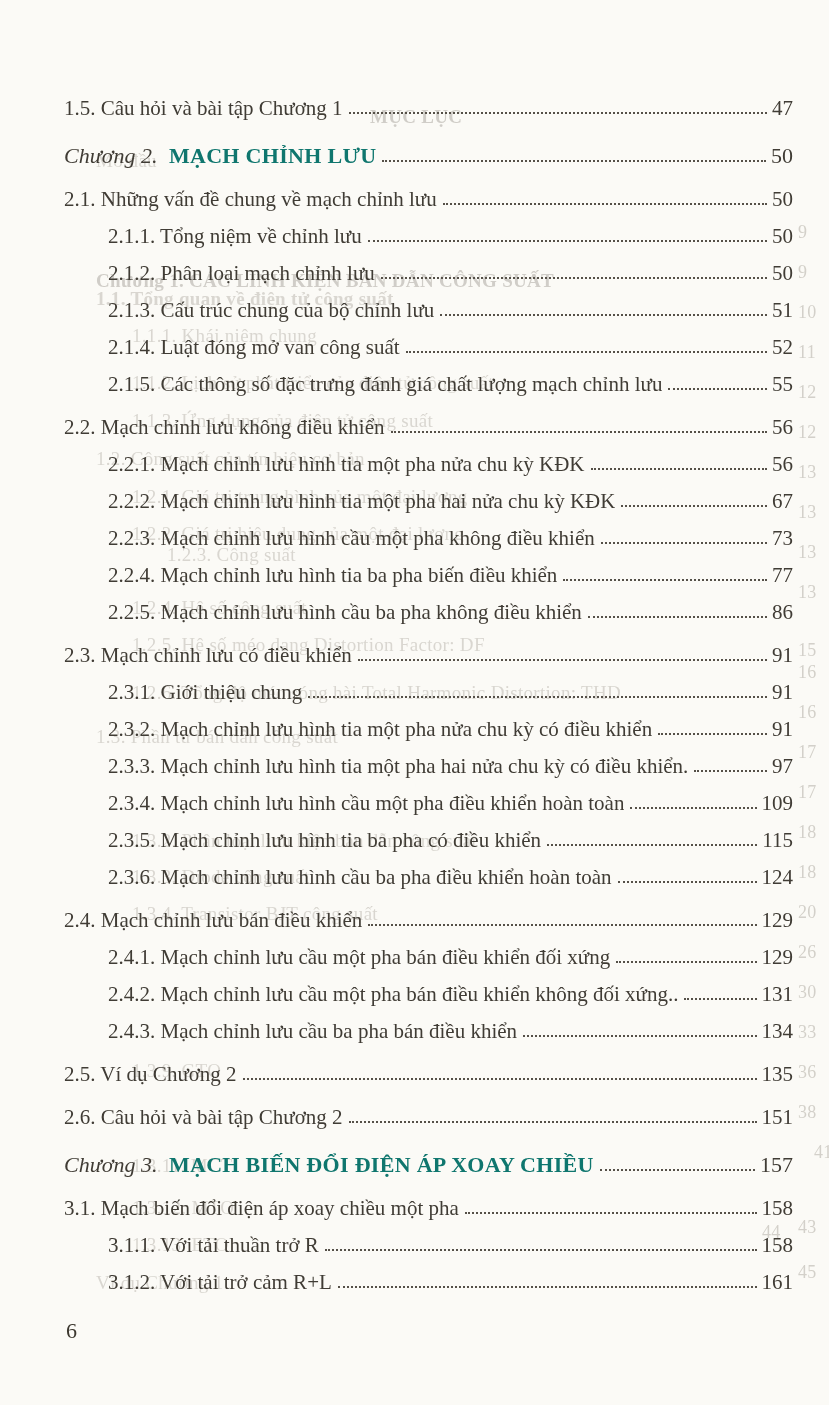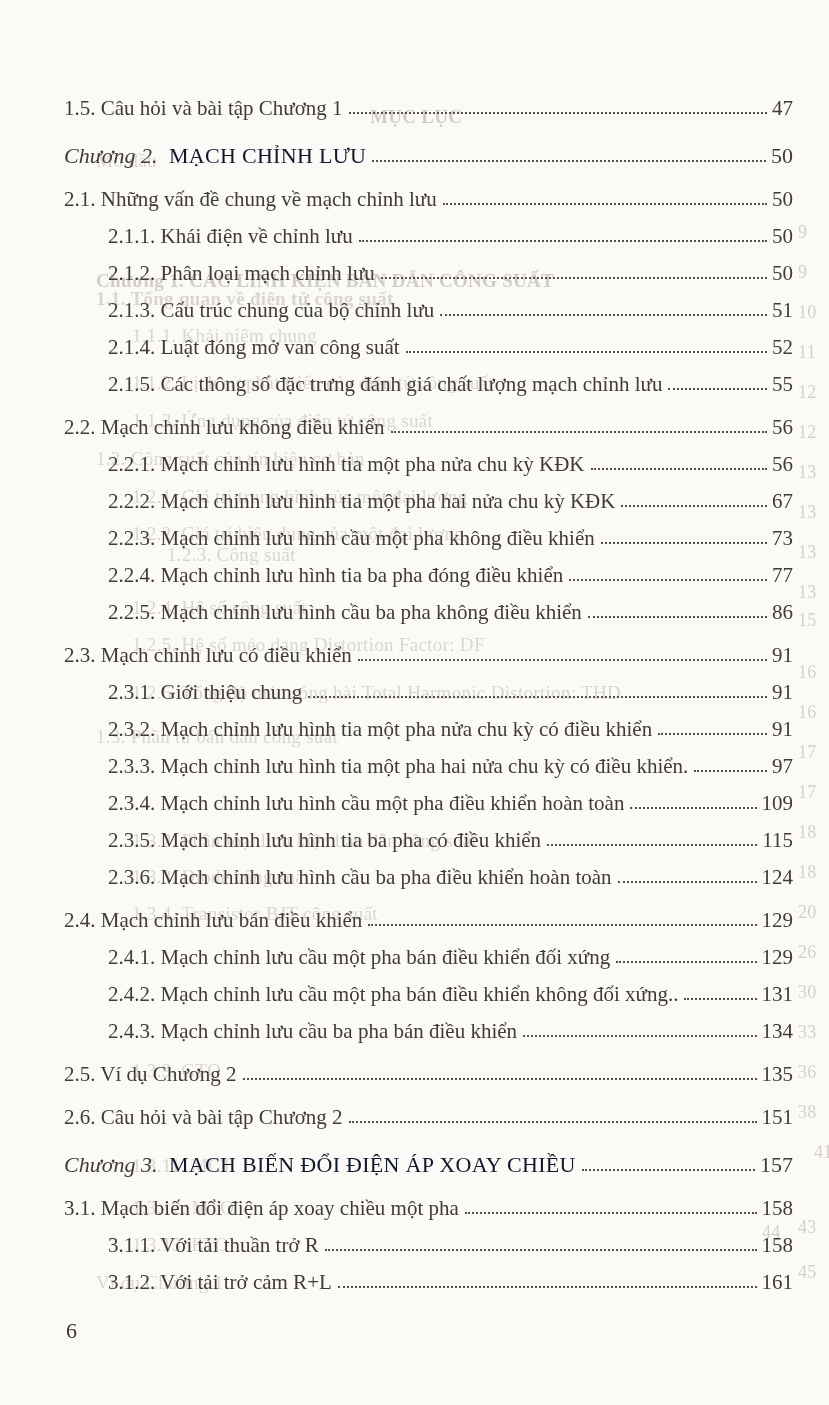--- a/index.html
+++ b/index.html
@@ -59,21 +59,21 @@
     min-width: 6px;
     border-bottom: 2.2px dotted #555048;
     margin: 0 5px 7px 6px;
   }
   .row .pagenum {
     white-space: nowrap;
     flex: 0 0 auto;
   }
   .level0 { margin-top: 11px; font-size: 22px; }
   .level0 .prefix { font-style: italic; font-weight: normal; margin-right: 6px; }
-  .level0 .chtitle { font-weight: normal; letter-spacing: 0.3px; color: #0f172a; }
+  .level0 .chtitle { font-weight: bold; letter-spacing: 0.3px; color: #0f766e; }
   .level1 { margin-top: 6px; }
   .level2 { padding-left: 44px; }
   
   .folio {
     position: absolute;
     left: 66px;
     top: 1318px;
     font-size: 22px;
     z-index: 2;
     color: #3c382f;
@@ -110,21 +110,21 @@
       <span class="ghost gnum" style="top: 222px; left: 798px;">9</span>
       <span class="ghost gnum" style="top: 262px; left: 798px;">9</span>
       <span class="ghost gnum" style="top: 302px; left: 798px;">10</span>
       <span class="ghost gnum" style="top: 342px; left: 798px;">11</span>
       <span class="ghost gnum" style="top: 382px; left: 798px;">12</span>
       <span class="ghost gnum" style="top: 422px; left: 798px;">12</span>
       <span class="ghost gnum" style="top: 462px; left: 798px;">13</span>
       <span class="ghost gnum" style="top: 502px; left: 798px;">13</span>
       <span class="ghost gnum" style="top: 542px; left: 798px;">13</span>
       <span class="ghost gnum" style="top: 582px; left: 798px;">13</span>
-      <span class="ghost gnum" style="top: 610px; left: 798px; text-align: center;">15</span>
+      <span class="ghost gnum" style="top: 640px; left: 798px; text-align: center;">15</span>
       <span class="ghost gnum" style="top: 662px; left: 798px;">16</span>
       <span class="ghost gnum" style="top: 702px; left: 798px;">16</span>
       <span class="ghost gnum" style="top: 742px; left: 798px;">17</span>
       <span class="ghost gnum" style="top: 782px; left: 798px;">17</span>
       <span class="ghost gnum" style="top: 822px; left: 798px;">18</span>
       <span class="ghost gnum" style="top: 862px; left: 798px;">18</span>
       <span class="ghost gnum" style="top: 902px; left: 798px;">20</span>
       <span class="ghost gnum" style="top: 942px; left: 798px;">26</span>
       <span class="ghost gnum" style="top: 982px; left: 798px;">30</span>
       <span class="ghost gnum" style="top: 1022px; left: 798px;">33</span>
@@ -145,21 +145,21 @@
         <span class="label"><span class="prefix">Chương 2. </span><span class="chtitle">MẠCH CHỈNH LƯU</span></span>
         <span class="leader"></span>
         <span class="pagenum">50</span>
       </div>
       <div class="row level1">
         <span class="label">2.1. Những vấn đề chung về mạch chỉnh lưu</span>
         <span class="leader"></span>
         <span class="pagenum">50</span>
       </div>
       <div class="row level2">
-        <span class="label">2.1.1. Khái điện về chỉnh lưu</span>
+        <span class="label">2.1.1. Tổng niệm về chỉnh lưu</span>
         <span class="leader"></span>
         <span class="pagenum">50</span>
       </div>
       <div class="row level2">
         <span class="label">2.1.2. Phân loại mạch chỉnh lưu</span>
         <span class="leader"></span>
         <span class="pagenum">50</span>
       </div>
       <div class="row level2">
         <span class="label">2.1.3. Cấu trúc chung của bộ chỉnh lưu</span>
@@ -190,21 +190,21 @@
         <span class="label">2.2.2. Mạch chỉnh lưu hình tia một pha hai nửa chu kỳ KĐK</span>
         <span class="leader"></span>
         <span class="pagenum">67</span>
       </div>
       <div class="row level2">
         <span class="label">2.2.3. Mạch chỉnh lưu hình cầu một pha không điều khiển</span>
         <span class="leader"></span>
         <span class="pagenum">73</span>
       </div>
       <div class="row level2">
-        <span class="label">2.2.4. Mạch chỉnh lưu hình tia ba pha đóng điều khiển</span>
+        <span class="label">2.2.4. Mạch chỉnh lưu hình tia ba pha biến điều khiển</span>
         <span class="leader"></span>
         <span class="pagenum">77</span>
       </div>
       <div class="row level2">
         <span class="label">2.2.5. Mạch chỉnh lưu hình cầu ba pha không điều khiển</span>
         <span class="leader"></span>
         <span class="pagenum">86</span>
       </div>
       <div class="row level1">
         <span class="label">2.3. Mạch chỉnh lưu có điều khiển</span>

